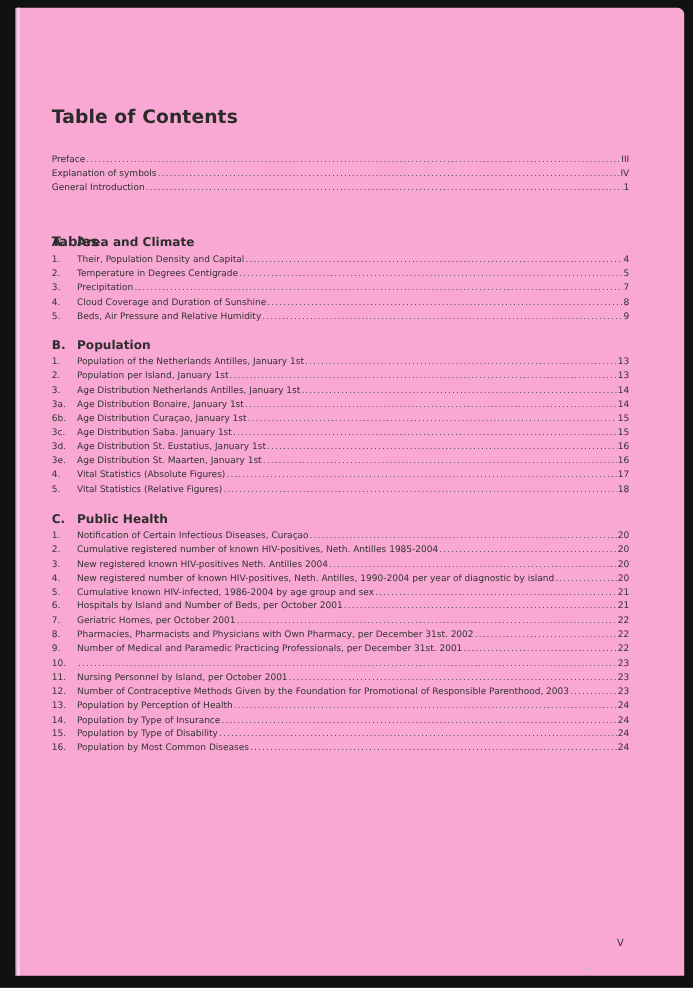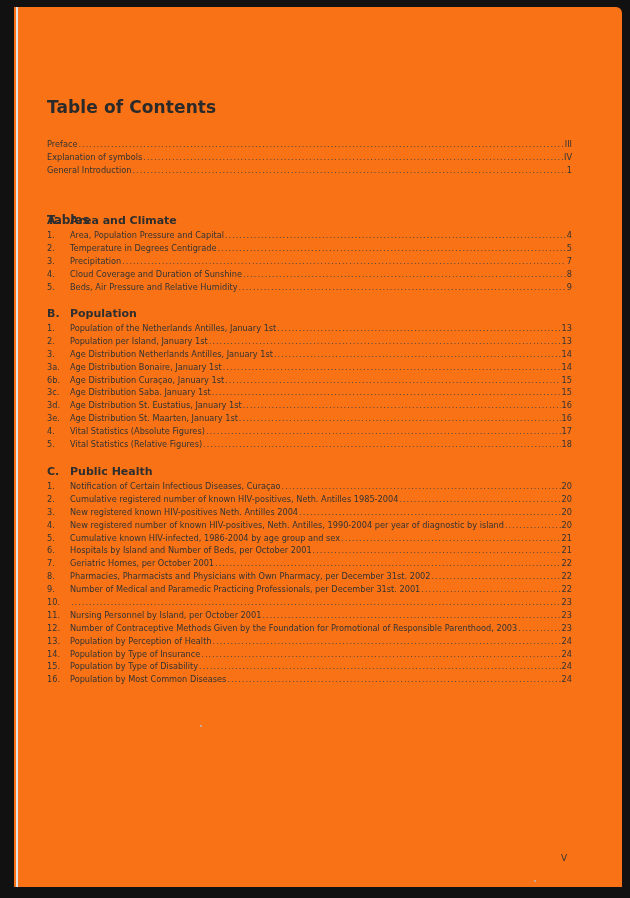--- a/index.html
+++ b/index.html
@@ -2,21 +2,21 @@
 <html><head>
 <meta charset="utf-8">
 <style>
   html, body { margin: 0; padding: 0; }
   body {
     width: 630px; height: 898px; background: #111; position: relative; overflow: hidden;
     font-family: "DejaVu Sans", sans-serif;
   }
   .page {
     position: absolute; left: 14px; top: 7px; width: 608px; height: 880px;
-    background: #f97316; border-radius: 0 6px 0 0;
+    background: #f9a8d4; border-radius: 0 6px 0 0;
   }
   .page::before {
     content: ""; position: absolute; left: 2px; top: 0; bottom: 0; width: 2px; background: #e2e2e2;
   }
   .title {
     position: absolute; left: 33px; top: 90px; font-size: 17px; font-weight: bold; color: #2a2a2a;
     letter-spacing: 0.1px;
   }
   .sec { position: absolute; left: 33px; width: 525px; }
   .row {
@@ -65,21 +65,21 @@
   <div class="tables-h">Tables</div>
 
   <div class="sec" style="top:206px;">
     <div class="grp">
       <span class="gl">A.</span>
       <span class="gt">Area and Climate</span>
     </div>
     <div class="rows">
         <div class="row">
           <span class="num">1.</span>
-          <span class="lbl">Area, Population Pressure and Capital</span>
+          <span class="lbl">Their, Population Density and Capital</span>
           <span class="dots"></span>
           <span class="pg">4</span>
         </div>
         <div class="row">
           <span class="num">2.</span>
           <span class="lbl">Temperature in Degrees Centigrade</span>
           <span class="dots"></span>
           <span class="pg">5</span>
         </div>
         <div class="row">

